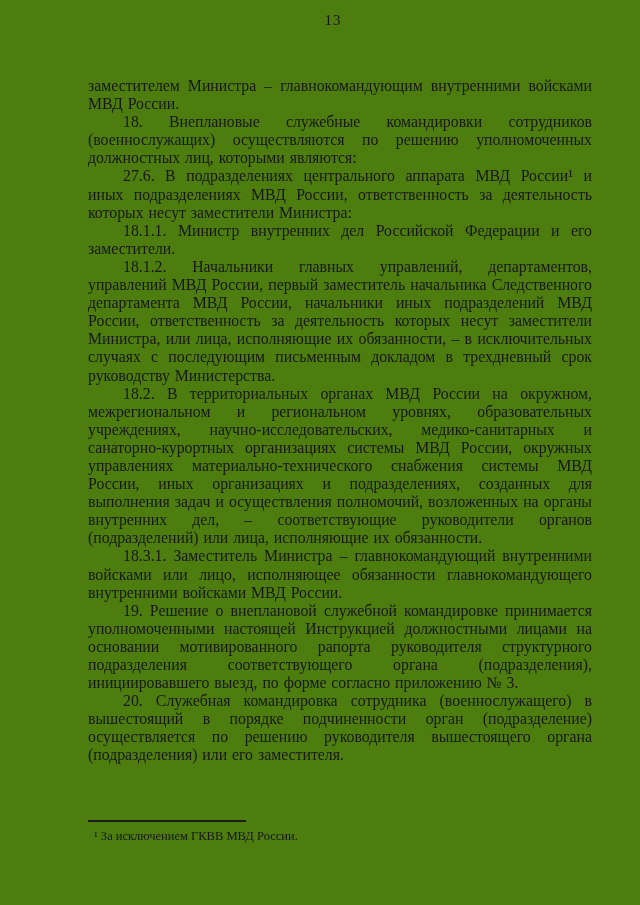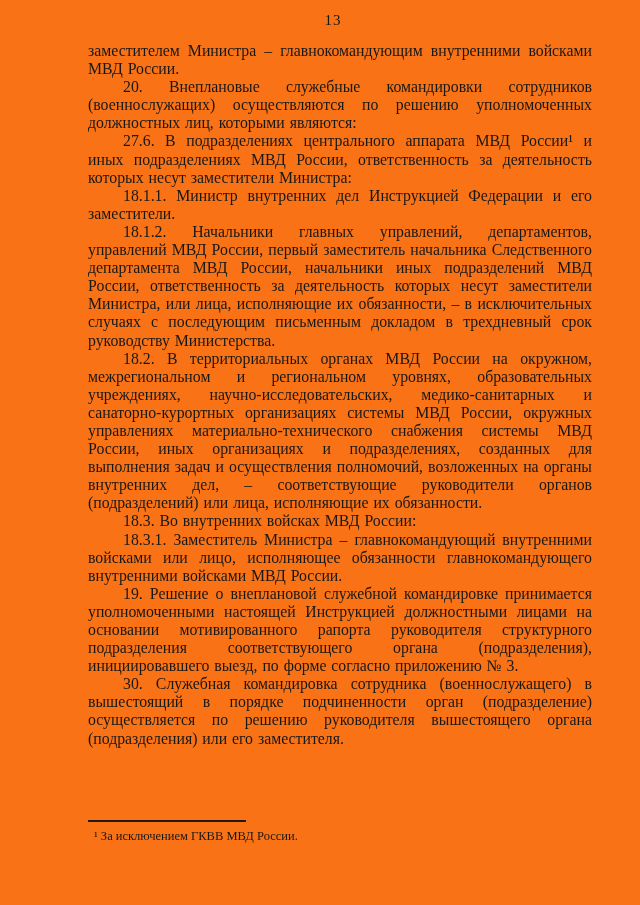--- a/index.html
+++ b/index.html
@@ -11,21 +11,21 @@
     width: 640px;
     height: 905px;
     position: relative;
     overflow: hidden;
     font-family: "Liberation Serif", "DejaVu Serif", serif;
     color: #181818;
   }
   .page {
     position: absolute;
     inset: 0;
-    background: #f97316;
+    background: #4d7c0f;
   }
   .page-number {
     position: absolute;
     top: 12px;
     left: 88px;
     width: 490px;
     text-align: center;
     font-size: 15px;
     letter-spacing: 1px;
   }
@@ -40,20 +40,21 @@
     text-justify: inter-word;
   }
   .doc-body p {
     margin: 0;
     padding: 0;
     text-indent: 35px;
     word-spacing: 0.06em;
   }
   .doc-body p.continuation {
     text-indent: 0;
+    margin-top: 35px;
   }
   .footnote {
     position: absolute;
     left: 88px;
     top: 820px;
     width: 504px;
   }
   .footnote-rule {
     width: 158px;
     height: 0;
@@ -68,29 +69,28 @@
 </style>
 </head>
 <body>
 
 <div class="page">
 
   <div class="page-number">13</div>
 
   <div class="doc-body">
     <p class="continuation">заместителем Министра – главнокомандующим внутренними войсками МВД России.</p>
-    <p>20. Внеплановые служебные командировки сотрудников (военнослужащих) осуществляются по решению уполномоченных должностных лиц, которыми являются:</p>
+    <p>18. Внеплановые служебные командировки сотрудников (военнослужащих) осуществляются по решению уполномоченных должностных лиц, которыми являются:</p>
     <p>27.6. В подразделениях центрального аппарата МВД России¹ и иных подразделениях МВД России, ответственность за деятельность которых несут заместители Министра:</p>
-    <p>18.1.1. Министр внутренних дел Инструкцией Федерации и его заместители.</p>
+    <p>18.1.1. Министр внутренних дел Российской Федерации и его заместители.</p>
     <p>18.1.2. Начальники главных управлений, департаментов, управлений МВД России, первый заместитель начальника Следственного департамента МВД России, начальники иных подразделений МВД России, ответственность за деятельность которых несут заместители Министра, или лица, исполняющие их обязанности, – в исключительных случаях с последующим письменным докладом в трехдневный срок руководству Министерства.</p>
     <p>18.2. В территориальных органах МВД России на окружном, межрегиональном и региональном уровнях, образовательных учреждениях, научно-исследовательских, медико-санитарных и санаторно-курортных организациях системы МВД России, окружных управлениях материально-технического снабжения системы МВД России, иных организациях и подразделениях, созданных для выполнения задач и осуществления полномочий, возложенных на органы внутренних дел, – соответствующие руководители органов (подразделений) или лица, исполняющие их обязанности.</p>
-    <p>18.3. Во внутренних войсках МВД России:</p>
     <p>18.3.1. Заместитель Министра – главнокомандующий внутренними войсками или лицо, исполняющее обязанности главнокомандующего внутренними войсками МВД России.</p>
     <p>19. Решение о внеплановой служебной командировке принимается уполномоченными настоящей Инструкцией должностными лицами на основании мотивированного рапорта руководителя структурного подразделения соответствующего органа (подразделения), инициировавшего выезд, по форме согласно приложению № 3.</p>
-    <p>30. Служебная командировка сотрудника (военнослужащего) в вышестоящий в порядке подчиненности орган (подразделение) осуществляется по решению руководителя вышестоящего органа (подразделения) или его заместителя.</p>
+    <p>20. Служебная командировка сотрудника (военнослужащего) в вышестоящий в порядке подчиненности орган (подразделение) осуществляется по решению руководителя вышестоящего органа (подразделения) или его заместителя.</p>
   </div>
 
   <div class="footnote">
     <div class="footnote-rule"></div>
     <div class="footnote-text">¹ За исключением ГКВВ МВД России.</div>
   </div>
 
 </div>
 
 </body></html>

